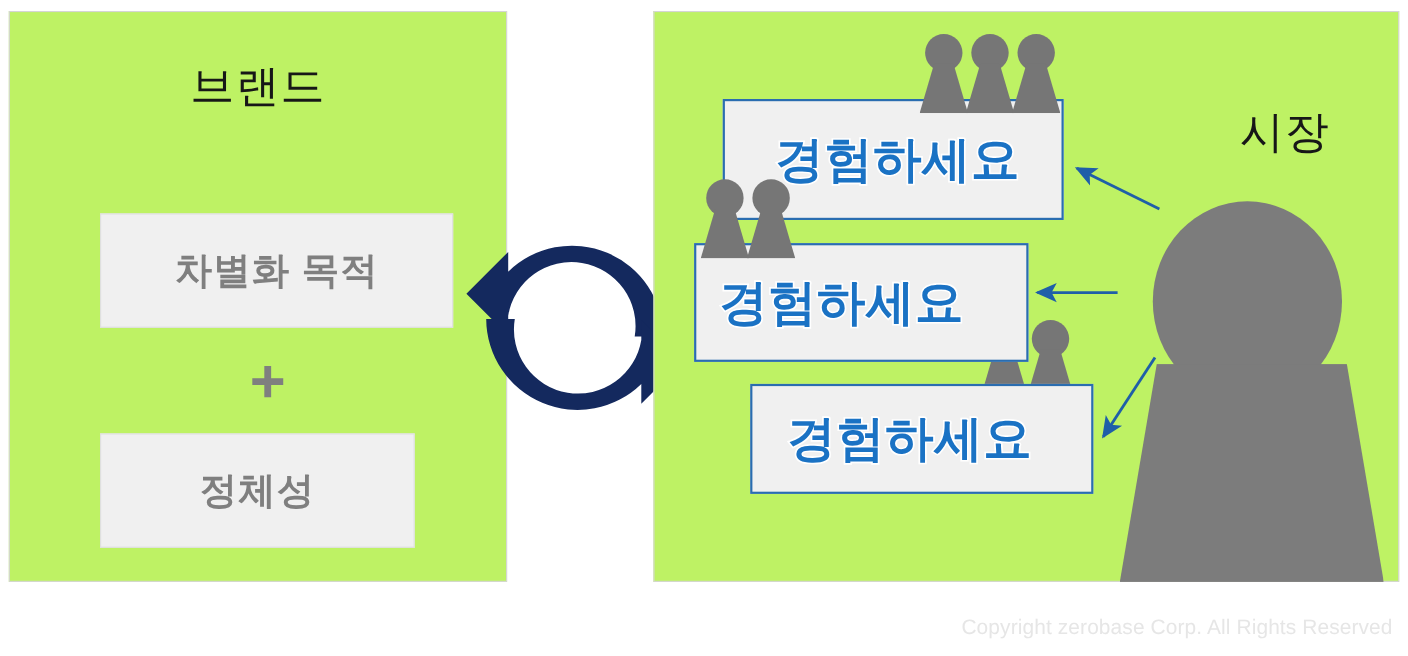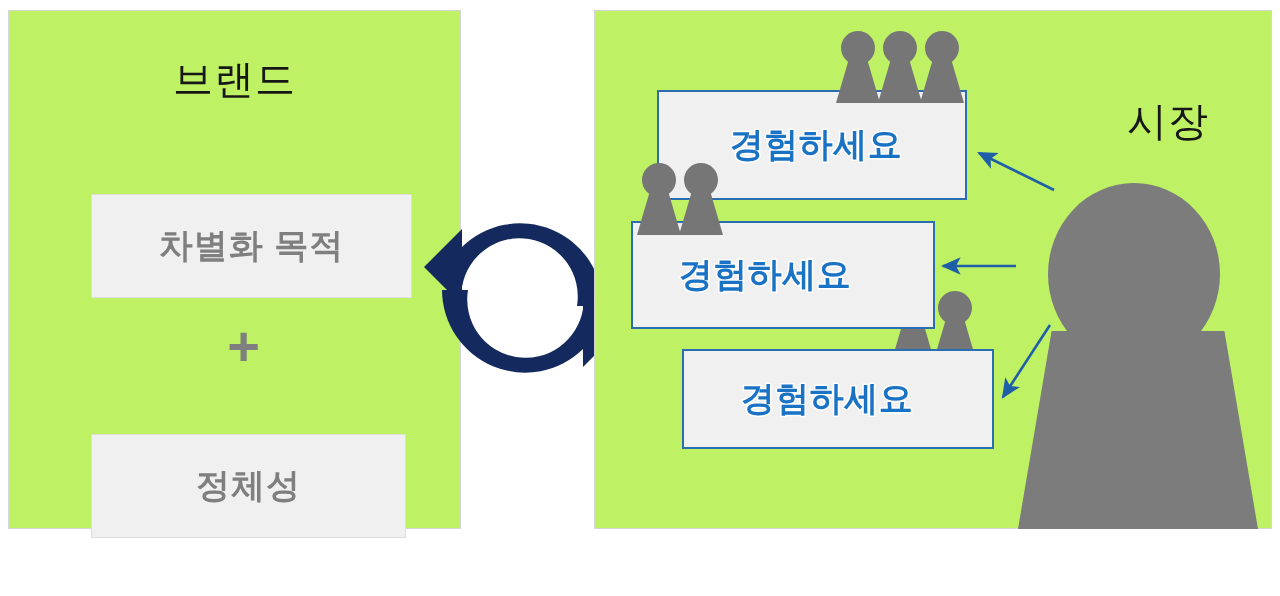--- a/index.html
+++ b/index.html
@@ -77,23 +77,22 @@
   }
   #brand-box-1 {
     left: 82px;
     top: 183px;
     width: 321px;
     height: 104px;
   }
   #brand-box-2 {
     left: 82px;
     top: 383px;
-    width: 315px;
+    width: 286px;
     height: 104px;
-    margin-top: 40px;
   }
   #brand-plus {
     position: absolute;
     left: 82px;
     top: 287px;
     width: 305px;
     height: 96px;
     display: flex;
     align-items: center;
     justify-content: center;
@@ -113,21 +112,21 @@
   }
 
   
   .msg-box {
     position: absolute;
     background: #f0f0f0;
     border: 2px solid #2a6db0;
     box-sizing: border-box;
     display: flex;
     align-items: center;
-    font-size: 34px;
+    font-size: 44px;
     font-weight: bold;
     color: #1a72c4;
     white-space: nowrap;
     letter-spacing: 0.5px;
     -webkit-text-stroke: 3px #ffffff;
     paint-order: stroke fill;
   }
   #msg-box-1 {
     left: 657px;
     top: 90px;
@@ -336,14 +335,15 @@
       </defs>
 
       <line x1="460" y1="180" x2="385" y2="143" stroke="#1f5fa8" stroke-width="2.6" marker-end="url(#ah)"></line>
 
       <line x1="422" y1="256" x2="349" y2="256" stroke="#1f5fa8" stroke-width="2.6" marker-end="url(#ah)"></line>
 
       <line x1="456" y1="315" x2="409" y2="387" stroke="#1f5fa8" stroke-width="2.6" marker-end="url(#ah)"></line>
     </svg>
   </div>
 
+  <div id="copyright">Copyright zerobase Corp. All Rights Reserved</div>
 
 </div>
 
 </body></html>

